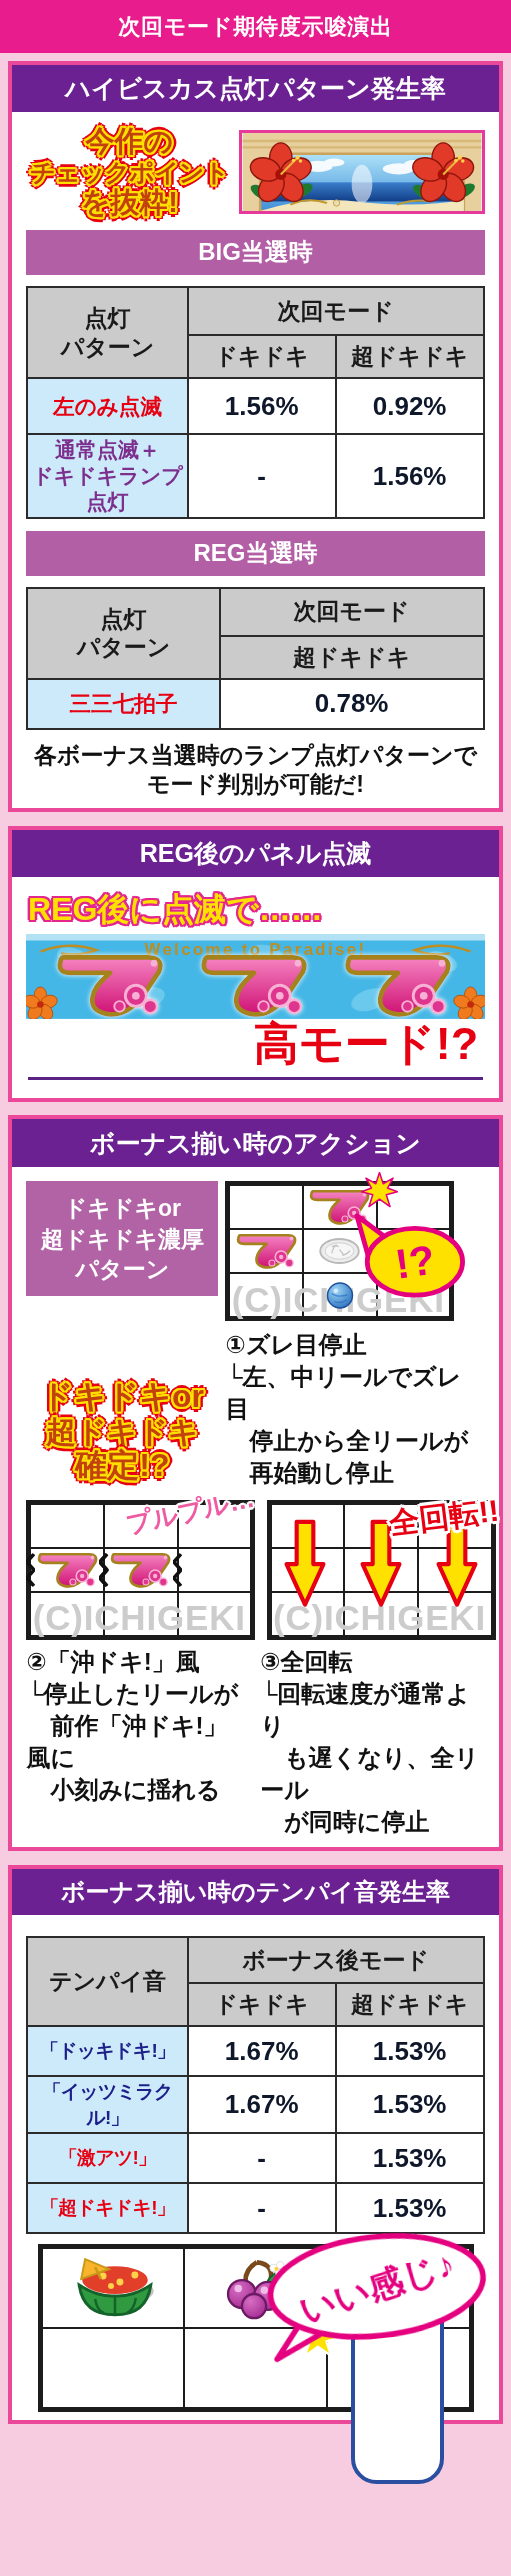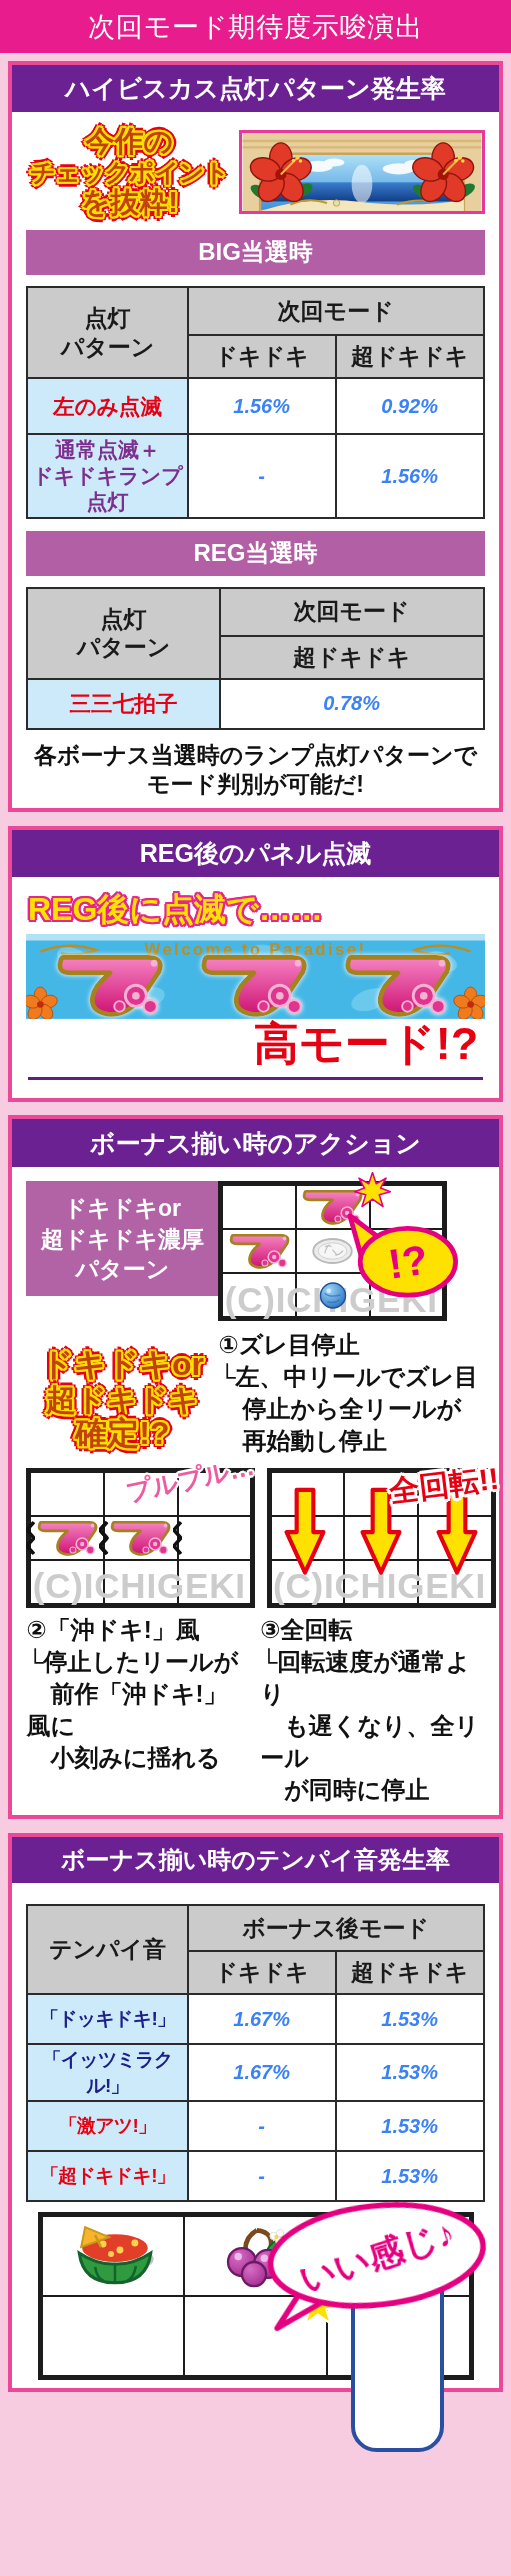--- a/index.html
+++ b/index.html
@@ -1,20 +1,20 @@
 <!DOCTYPE html>
 <html style="font-size:12.8px"><head>
 <meta charset="utf-8">
 <style>
   html,body{margin:0;padding:0;}
   body{font-family:"Liberation Sans","DejaVu Sans",sans-serif;background:#f7cce1;}
   .page{position:relative;width:511px;height:2576px;overflow:hidden;background:#f7cce1;}
 
   .main-header{height:53px;background:#e81c8c;display:flex;align-items:center;justify-content:center;}
-  .main-header span{color:#fff;font-size:27px;font-weight:normal;letter-spacing:0.8px;}
+  .main-header span{color:#fff;font-size:22px;font-weight:bold;letter-spacing:0.8px;}
 
   .box{margin:8px 8px 13.6px;border:4px solid #ec4899;background:#fff;}
   .sec-banner{background:#6b2191;color:#fff;text-align:center;font-weight:bold;font-size:25px;padding:7.2px 0;}
   .content{padding:11.2px 14.4px 9.6px;}
 
   
   .ol{font-weight:bold;line-height:1.12;}
   .ol-ry{color:#c2410c;text-shadow:2.4px 0 #ffe100,-2.4px 0 #ffe100,0 2.4px #ffe100,0 -2.4px #ffe100,1.6px 1.6px #ffe100,-1.6px 1.6px #ffe100,1.6px -1.6px #ffe100,-1.6px -1.6px #ffe100,4.8px 0 #e60012,-4.8px 0 #e60012,0 4.8px #e60012,0 -4.8px #e60012,3.2px 3.2px #e60012,-3.2px 3.2px #e60012,3.2px -3.2px #e60012,-3.2px -3.2px #e60012;}
   .ol-yp{color:#ffe100;text-shadow:2.4px 0 #e4268f,-2.4px 0 #e4268f,0 2.4px #e4268f,0 -2.4px #e4268f,1.6px 1.6px #e4268f,-1.6px 1.6px #e4268f,1.6px -1.6px #e4268f,-1.6px -1.6px #e4268f,4.8px 0 #fff,-4.8px 0 #fff,0 4.8px #fff,0 -4.8px #fff,3.2px 3.2px #fff,-3.2px 3.2px #fff,3.2px -3.2px #fff,-3.2px -3.2px #fff;}
   .ol-yr{color:#ffe100;text-shadow:3.2px 0 #e60012,-3.2px 0 #e60012,0 3.2px #e60012,0 -3.2px #e60012,2.4px 2.4px #e60012,-2.4px 2.4px #e60012,2.4px -2.4px #e60012,-2.4px -2.4px #e60012;}
@@ -25,21 +25,21 @@
   .cp-row{display:flex;align-items:center;gap:6.4px;margin-top:1.6px;}
   .cp-text{width:209px;text-align:center;}
   .cp-text .l1,.cp-text .l3{font-size:29px;}
   .cp-text .l2{font-size:25px;letter-spacing:-0.8px;}
   .panel1-frame{border:3.2px solid #e5399b;width:240px;height:78px;flex:none;}
   .sub-banner{background:#b35fa6;color:#fff;text-align:center;font-weight:bold;font-size:24px;padding:6.4px 0;margin-top:12px;}
   .tbl{width:100%;border-collapse:collapse;table-layout:fixed;margin-top:11.2px;}
   .tbl td{border:2.4px solid #2b2b2b;text-align:center;vertical-align:middle;font-weight:bold;padding:1.6px 1.6px;}
   .tbl .hdr{background:#cbcbcb;color:#1a1a1a;font-size:23px;}
   .tbl .lab{background:#cdeafb;font-size:21.6px;}
-  .tbl .val{font-size:20px;color:#3b82f6;font-style:italic;}
+  .tbl .val{font-size:26px;color:#0f172a;}
   .pre{white-space:pre-line;line-height:1.25;}
   .prew{white-space:pre-wrap;}
   .c-red{color:#e60012;}
   .c-blue{color:#1d2088;}
   .c-purple{color:#7d2f8d;}
   .caption{font-size:23px;font-weight:600;color:#111;line-height:1.25;margin-top:11.2px;}
   .center{text-align:center;}
 
   
   .flash{font-size:32px;margin:3.2px 0 6.4px 1.6px;}
@@ -59,21 +59,21 @@
   .star{position:absolute;z-index:6;}
   .bq{position:absolute;z-index:7;}
   .arrow{position:absolute;top:4.8px;width:42px;height:117px;z-index:5;}
   .shk{position:absolute;top:50%;transform:translateY(-50%);width:9.6px;height:34px;z-index:6;}
   .shk.l{left:-5.6px;}.shk.r{right:-5.6px;}
   .furu{position:absolute;top:-3.2px;right:0;transform:rotate(-12deg);font-size:25.6px;z-index:7;white-space:nowrap;}
   .zen{position:absolute;top:0;right:-3.2px;transform:rotate(-7deg);font-size:30px;z-index:7;white-space:nowrap;}
   .spin-pill{position:absolute;left:313px;top:42px;width:85px;height:190px;background:#fff;border:4.8px solid #2a4fa0;border-radius:25.6px;z-index:6;display:flex;align-items:center;justify-content:center;}
 
   
-  .rowA{display:flex;gap:0;margin-top:3.2px;}
+  .rowA{display:flex;gap:7px;margin-top:3.2px;}
   .colL{width:192px;flex:none;display:flex;flex-direction:column;}
   .pattern-box{background:#b163a5;color:#fff;text-align:center;font-weight:bold;font-size:23px;line-height:1.32;padding:12px 3.2px;white-space:pre-line;}
   .kakutei{margin-top:auto;text-align:center;padding-bottom:4.8px;}
   .kakutei .k1,.kakutei .k3{font-size:32px;}
   .kakutei .k2{font-size:30px;}
   .colR{flex:1;min-width:0;}
   .act{white-space:pre-wrap;font-size:24px;line-height:1.33;color:#111;font-weight:600;margin-top:8px;}
   .rowB{display:flex;gap:11.2px;margin-top:11.2px;}
   .actrow{display:flex;gap:9.6px;margin-top:6.4px;}
   .actrow .act{flex:1;margin-top:0;}

